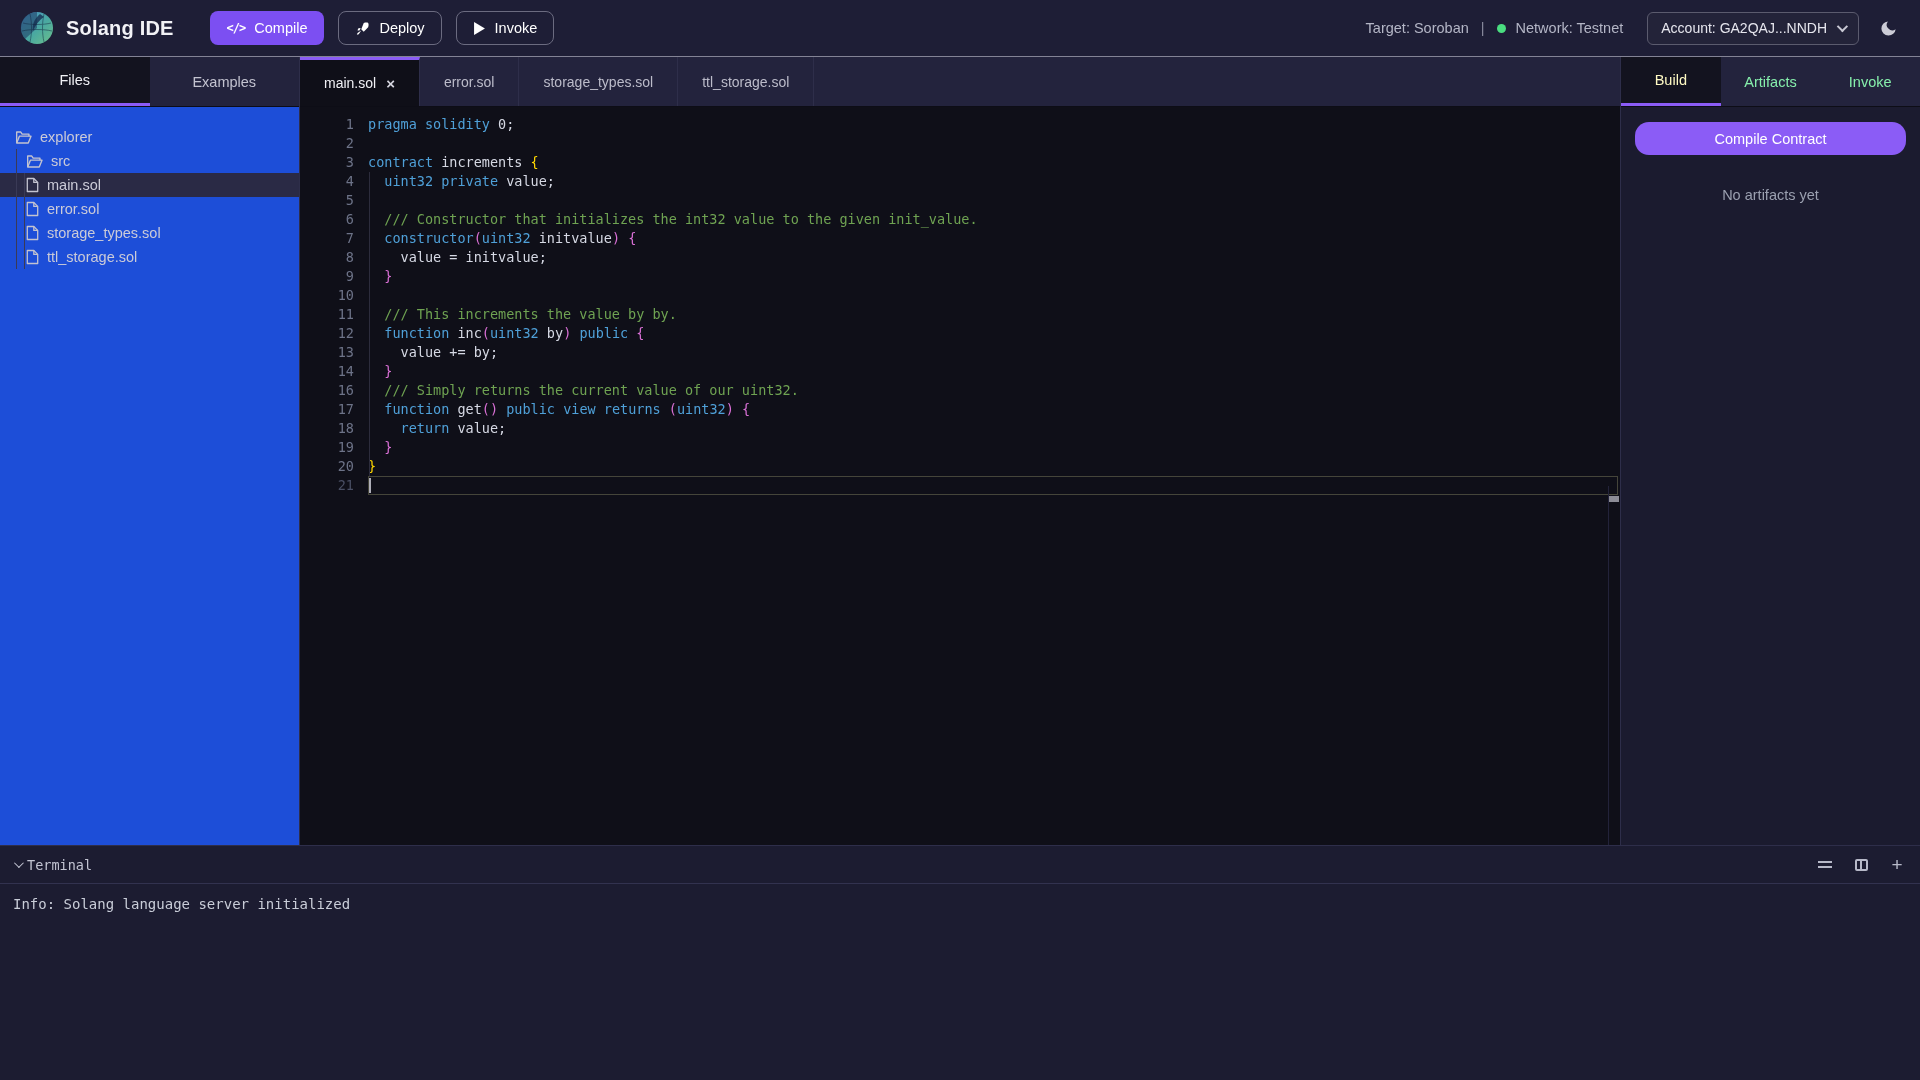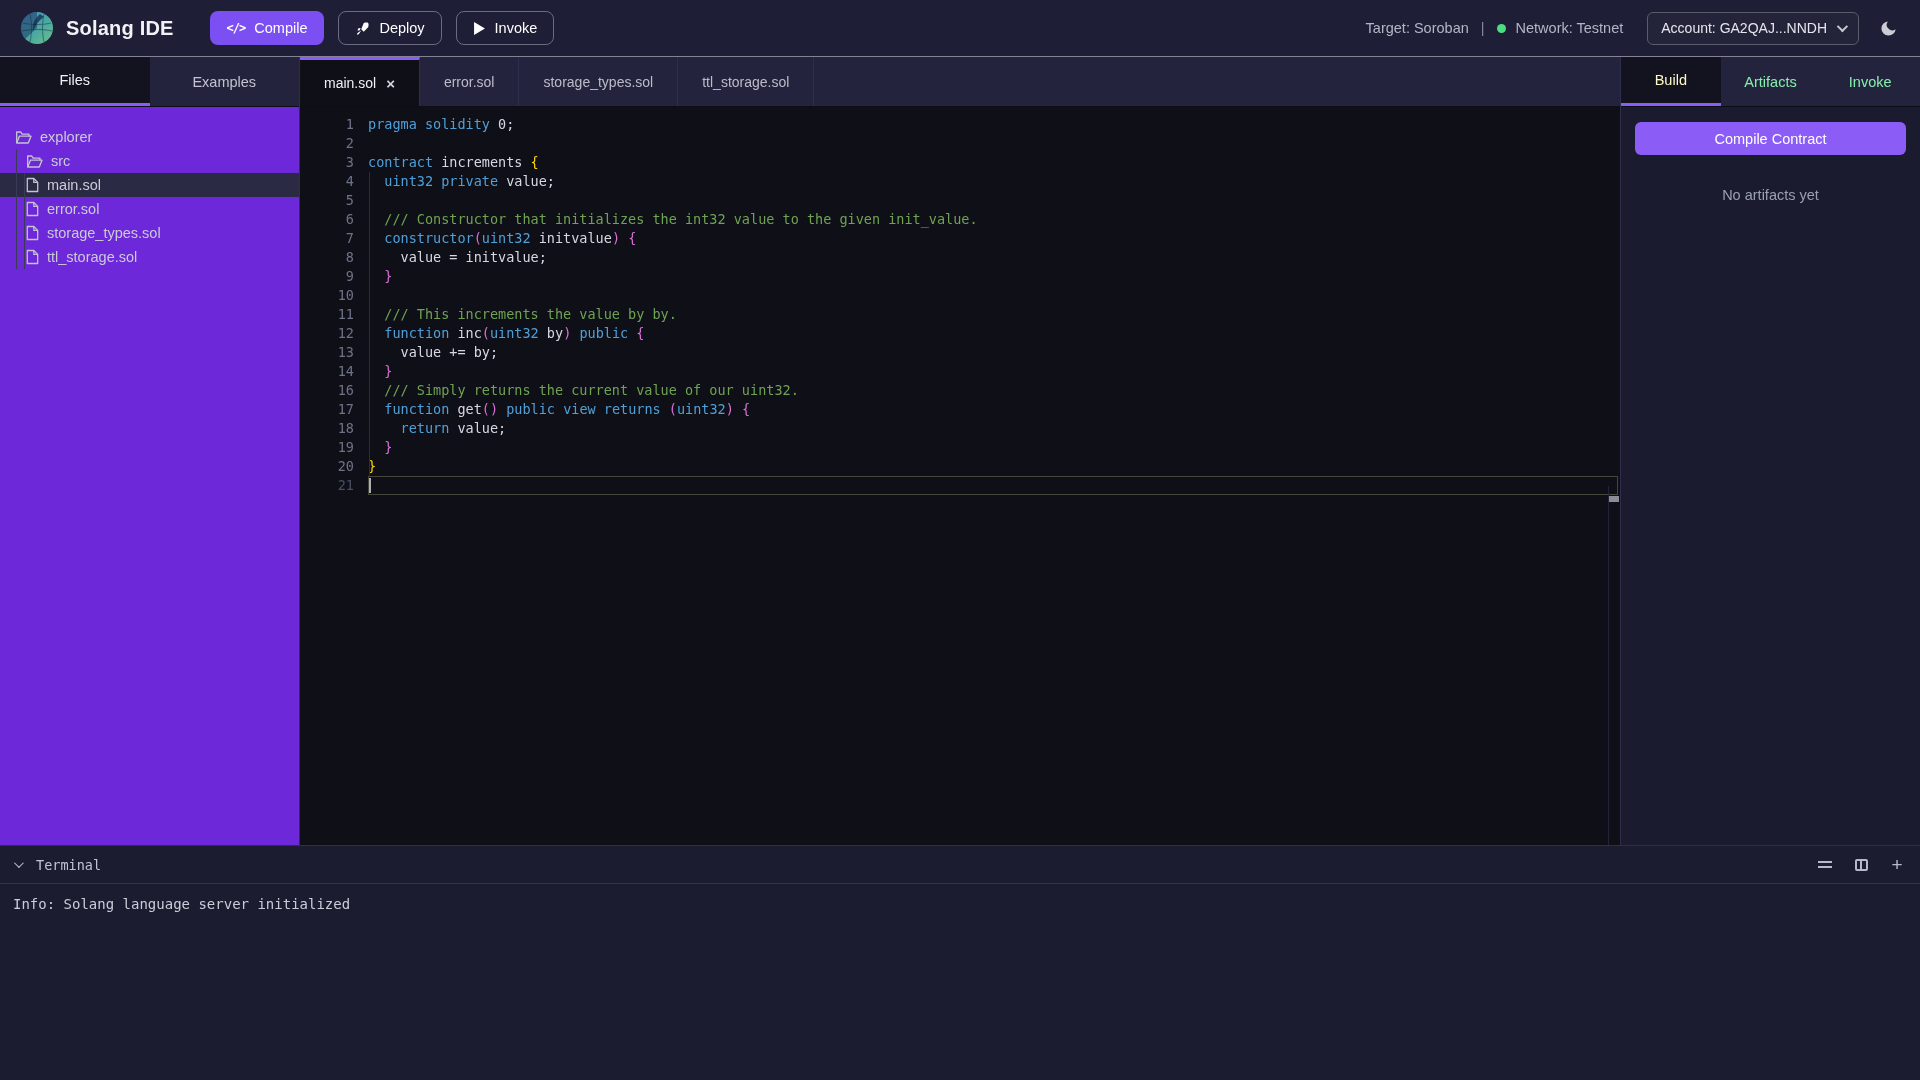--- a/index.html
+++ b/index.html
@@ -27,21 +27,21 @@
   .account-btn { display:flex; align-items:center; gap:10px; background:#232339; border:1px solid #5b5b6e;
                  border-radius:6px; height:33px; padding:0 13px; font-size:14px; color:#e6e6ee; cursor:pointer; margin-left:8px; }
   .chev { width:8px; height:8px; border-right:2px solid #c9c9d4; border-bottom:2px solid #c9c9d4;
           transform:rotate(45deg) translateY(-2px); display:inline-block; }
   .moon-btn { background:none; border:none; cursor:pointer; display:flex; align-items:center; padding:4px; }
 
   
   .main-row { flex:1 1 auto; display:flex; min-height:0; }
 
   
-  .sidebar { width:300px; flex:0 0 auto; background:#6d28d9; display:flex; flex-direction:column; border-right:1px solid #2e2e4a; }
+  .sidebar { width:300px; flex:0 0 auto; background:#1d4ed8; display:flex; flex-direction:column; border-right:1px solid #2e2e4a; }
   .tabstrip { height:50px; display:flex; background:#23233d; border-bottom:1px solid #0d0d16; flex:0 0 auto; }
   .sb-tab { flex:1; display:flex; align-items:center; justify-content:center; font-size:14.5px; color:#c3c3d0; cursor:pointer; }
   .sb-tab.active { background:#13131f; color:#f0f0f5; border-bottom:3px solid #8b5cf6; }
   .tree { padding:18px 0 0 0; position:relative; flex:1; }
   .tree-item { height:24px; display:flex; align-items:center; gap:8px; font-size:14.5px; color:#cbcbd8; cursor:pointer; position:relative; }
   .tree-item.sel { background:#2a2a45; }
   .tree-item svg { flex:0 0 auto; }
   .guide { position:absolute; width:1px; background:#3a3a56; }
 
   
@@ -66,28 +66,28 @@
   .tok-b2 { color:#da70d6; }
   .indent-guide { position:absolute; left:68.5px; width:1px; background:#2c2c3c; }
   .overview-marker { position:absolute; right:1px; width:10px; height:6px; background:#8c8c96; }
   .overview-rule { position:absolute; right:11px; top:379px; bottom:0; width:1px; background:#23233a; }
 
   
   .right-panel { width:300px; flex:0 0 auto; background:#1b1b2f; border-left:1px solid #2e2e4a; display:flex; flex-direction:column; }
   .rp-tab { flex:1; display:flex; align-items:center; justify-content:center; font-size:14.5px; color:#86efac; cursor:pointer; }
   .rp-tab.active { background:#13131f; color:#fef9c3; border-bottom:3px solid #8b5cf6; }
   .rp-content { padding:15px 14px; display:flex; flex-direction:column; }
-  .compile-contract { height:33px; border:none; border-radius:6px; background:#8b5cf6; color:#ffffff;
+  .compile-contract { height:33px; border:none; border-radius:14px; background:#8b5cf6; color:#ffffff;
                       font-size:14.5px; font-family:"Liberation Sans", sans-serif; cursor:pointer; width:100%; }
   .empty-msg { margin-top:32px; text-align:center; font-size:14.5px; color:#9ba0b0; }
 
   
   .terminal { flex:0 0 235px; background:#1c1c31; border-top:1px solid #2e2e4a; display:flex; flex-direction:column; }
   .term-header { height:38px; display:flex; align-items:center; padding:0 14px; border-bottom:1px solid #32324f; }
-  .term-title { font-family:"DejaVu Sans Mono", monospace; font-size:13.5px; color:#c2c4d2; margin-left:15px; }
+  .term-title { font-family:"DejaVu Sans Mono", monospace; font-size:13.5px; color:#c2c4d2; margin-left:6px; }
   .term-actions { margin-left:auto; display:flex; align-items:center; gap:18px; }
   .term-actions .ticon { display:flex; align-items:center; justify-content:center; width:18px; height:18px; cursor:pointer; color:#b7b9c8; }
   .minim { width:14px; display:flex; flex-direction:column; gap:3px; }
   .minim i { display:block; height:2px; background:#b7b9c8; }
   .splitbox { width:13px; height:12px; border:2px solid #b7b9c8; border-radius:2px; position:relative; }
   .splitbox::after { content:""; position:absolute; left:50%; top:0; bottom:0; width:2px; background:#b7b9c8; transform:translateX(-50%); }
   .plus { font-size:19px; line-height:1; color:#b7b9c8; }
   .term-body { padding:10px 13px; font-family:"DejaVu Sans Mono", monospace; font-size:14px; line-height:20px; color:#c9cdd8; }
   .chev-term { width:7px; height:7px; border-right:1.8px solid #c2c4d2; border-bottom:1.8px solid #c2c4d2;
                transform:rotate(45deg) translateY(-2px); display:inline-block; }

